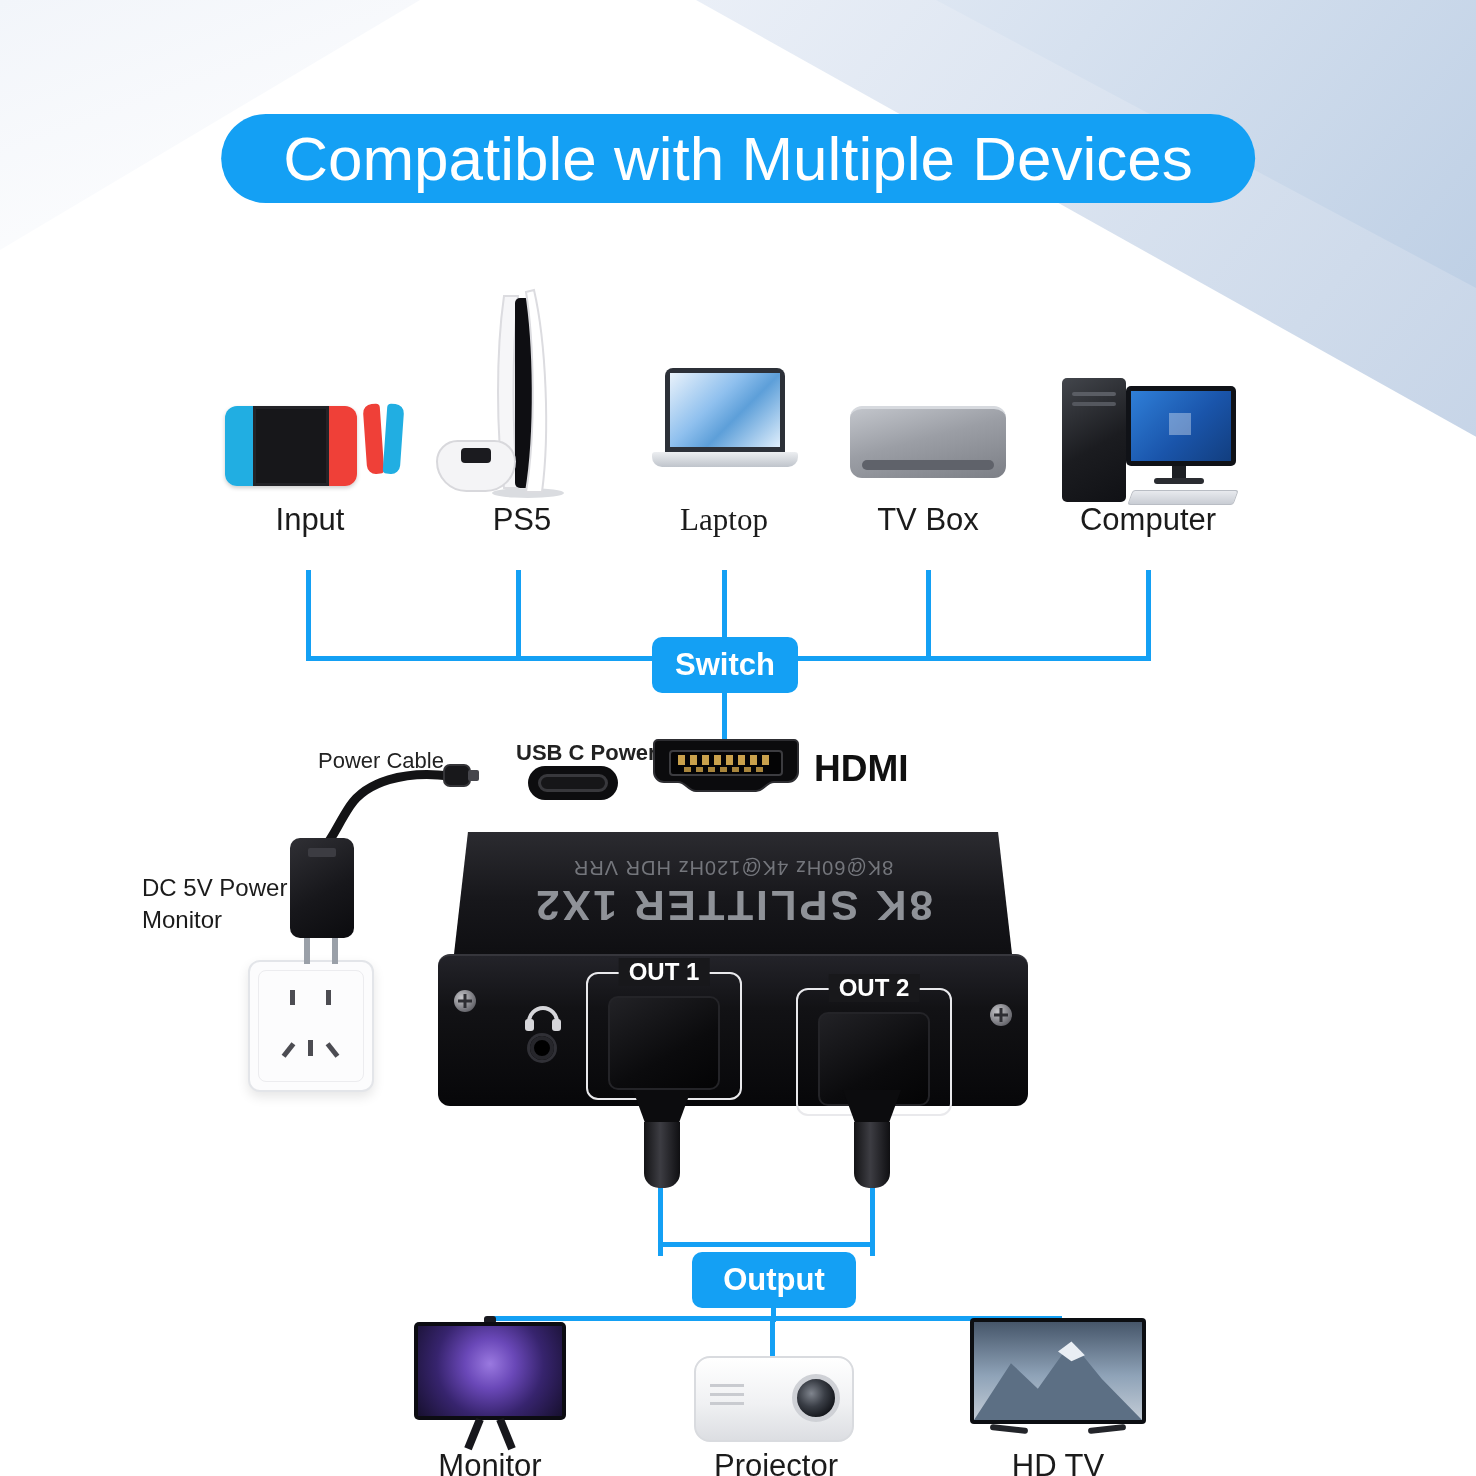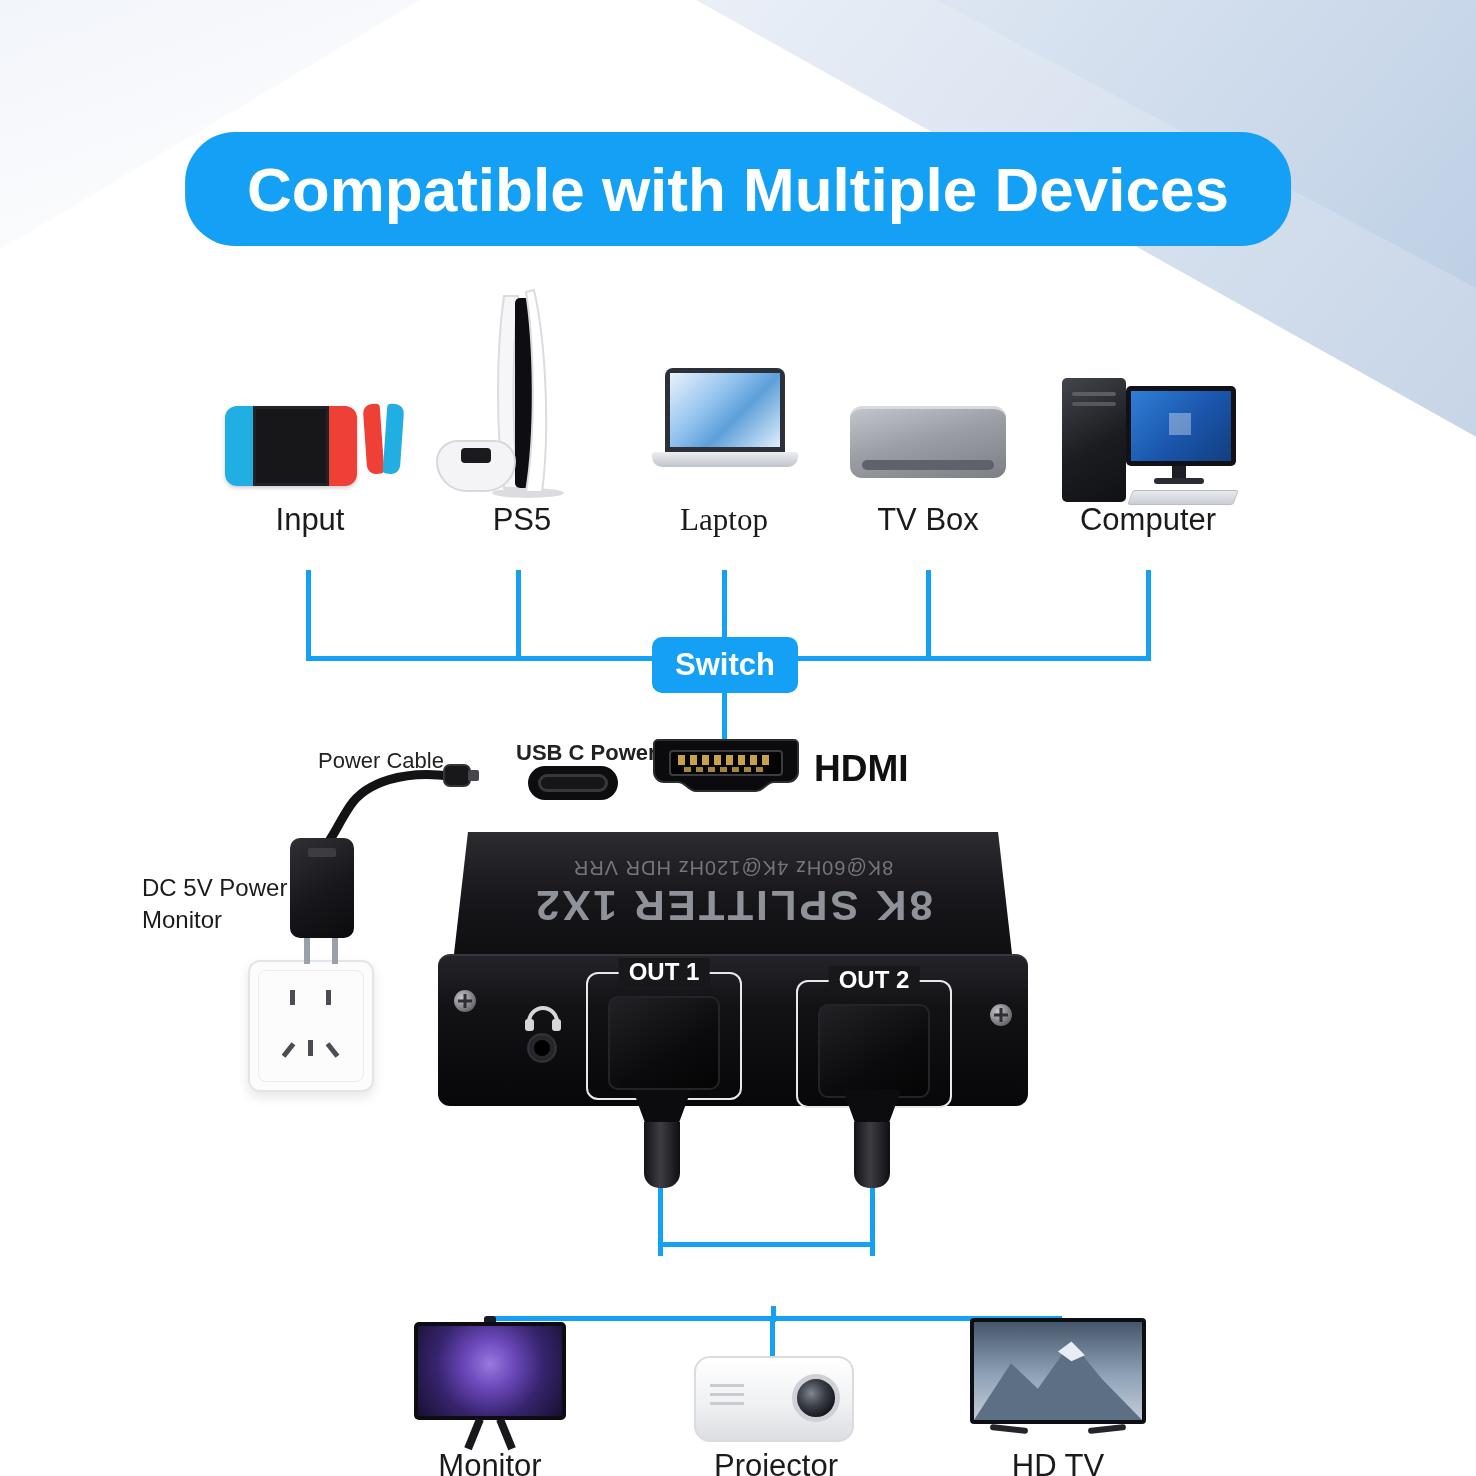--- a/index.html
+++ b/index.html
@@ -1,19 +1,19 @@
 <!DOCTYPE html>
 <html><head>
 <meta charset="utf-8">
 <style>
   html,body{margin:0;padding:0;background:#fff;}
   .canvas{position:relative;width:1476px;height:1476px;background:#ffffff;overflow:hidden;font-family:"Liberation Sans",sans-serif;}
   .abs{position:absolute;}
   .deco{position:absolute;pointer-events:none;z-index:0;}
-  .banner{position:absolute;left:50%;transform:translateX(-50%);top:132px;height:114px;padding:0 62px;background:#14a0f4;color:#fff;font-size:62px;font-weight:bold;display:flex;align-items:center;justify-content:center;border-radius:50px;white-space:nowrap;z-index:6;}
+  .banner{position:absolute;left:50%;transform:translateX(-50%);top:114px;height:89px;padding:0 62px;background:#14a0f4;color:#fff;font-size:62px;font-weight:normal;display:flex;align-items:center;justify-content:center;border-radius:50px;white-space:nowrap;z-index:6;}
   .wire{position:absolute;background:#14a0f4;z-index:1;}
   .badge{position:absolute;background:#14a0f4;color:#fff;font-weight:bold;font-size:31px;display:flex;align-items:center;justify-content:center;border-radius:10px;z-index:5;}
   .dev-label{position:absolute;transform:translateX(-50%);font-size:31px;color:#1b1b1b;white-space:nowrap;z-index:4;}
   .small-label{position:absolute;font-size:22px;color:#222;white-space:nowrap;z-index:4;}
   .device{position:absolute;z-index:3;}
   .screw{position:absolute;width:22px;height:22px;border-radius:50%;background:radial-gradient(circle at 35% 35%,#c6c6ca,#77777d 60%,#45454b);}
   .screw::before,.screw::after{content:"";position:absolute;left:50%;top:50%;background:#2e2e33;}
   .screw::before{width:14px;height:3px;transform:translate(-50%,-50%);}
   .screw::after{width:3px;height:14px;transform:translate(-50%,-50%);}
   .out-frame{position:absolute;border:2px solid #e9e9ec;border-radius:12px;}
@@ -163,34 +163,35 @@
       <path d="M7 24 A14 14 0 0 1 35 24" fill="none" stroke="#d6d6da" stroke-width="4"></path>
       <rect x="3" y="21" width="9" height="12" rx="3" fill="#d6d6da"></rect>
       <rect x="30" y="21" width="9" height="12" rx="3" fill="#d6d6da"></rect>
     </svg>
     <div style="position:absolute;left:92px;top:204px;width:24px;height:24px;border-radius:50%;background:#000;box-shadow:inset 0 0 0 4px #26262b,0 0 0 3px #303036;"></div>
 
     <div class="out-frame" style="left:148px;top:140px;width:152px;height:124px;">
       <div class="out-label">OUT 1</div>
       <div style="position:absolute;left:20px;top:22px;width:112px;height:94px;background:linear-gradient(150deg,#222226 0%,#0b0b0d 60%,#040405 100%);border-radius:10px;border:2px solid #242428;box-sizing:border-box;"></div>
     </div>
-    <div class="out-frame" style="left:358px;top:148px;width:152px;height:124px;">
+    <div class="out-frame" style="left:358px;top:156px;width:152px;height:124px;">
       <div class="out-label">OUT 2</div>
       <div style="position:absolute;left:20px;top:22px;width:112px;height:94px;background:linear-gradient(150deg,#222226 0%,#0b0b0d 60%,#040405 100%);border-radius:10px;border:2px solid #242428;box-sizing:border-box;"></div>
     </div>
 
     <div style="position:absolute;left:191px;top:258px;width:66px;height:36px;clip-path:polygon(6% 0,94% 0,74% 100%,26% 100%);background:#0c0c0e;"></div>
     <div style="position:absolute;left:401px;top:258px;width:66px;height:36px;clip-path:polygon(6% 0,94% 0,74% 100%,26% 100%);background:#0c0c0e;"></div>
     <div style="position:absolute;left:206px;top:290px;width:36px;height:66px;background:linear-gradient(90deg,#131315,#3d3d43 45%,#0f0f12);border-radius:0 0 15px 15px;"></div>
     <div style="position:absolute;left:416px;top:290px;width:36px;height:66px;background:linear-gradient(90deg,#131315,#3d3d43 45%,#0f0f12);border-radius:0 0 15px 15px;"></div>
   </div>
 
   <div class="wire" style="left:658px;top:1150px;width:5px;height:106px;"></div>
   <div class="wire" style="left:870px;top:1150px;width:5px;height:106px;"></div>
   <div class="wire" style="left:658px;top:1242px;width:217px;height:5px;"></div>
+  <div class="badge" style="left:692px;top:1252px;width:164px;height:56px;">Output</div>
   <div class="wire" style="left:771px;top:1306px;width:5px;height:16px;"></div>
   <div class="wire" style="left:488px;top:1316px;width:574px;height:5px;"></div>
   <div class="wire" style="left:488px;top:1316px;width:5px;height:30px;"></div>
   <div class="wire" style="left:770px;top:1316px;width:5px;height:48px;"></div>
   <div class="wire" style="left:1056px;top:1316px;width:5px;height:32px;"></div>
 
   <div class="device" style="left:414px;top:1316px;width:152px;height:134px;">
     <div style="position:absolute;left:70px;top:0;width:12px;height:8px;background:#1a1a20;border-radius:3px;"></div>
     <div style="position:absolute;left:0;top:6px;width:152px;height:98px;background:#0c0c12;border-radius:5px;padding:4px;box-sizing:border-box;">
       <div style="width:100%;height:100%;background:radial-gradient(circle at 50% 42%,#9a79e0 0%,#6a48b8 28%,#37246e 60%,#17102f 100%);"></div>

